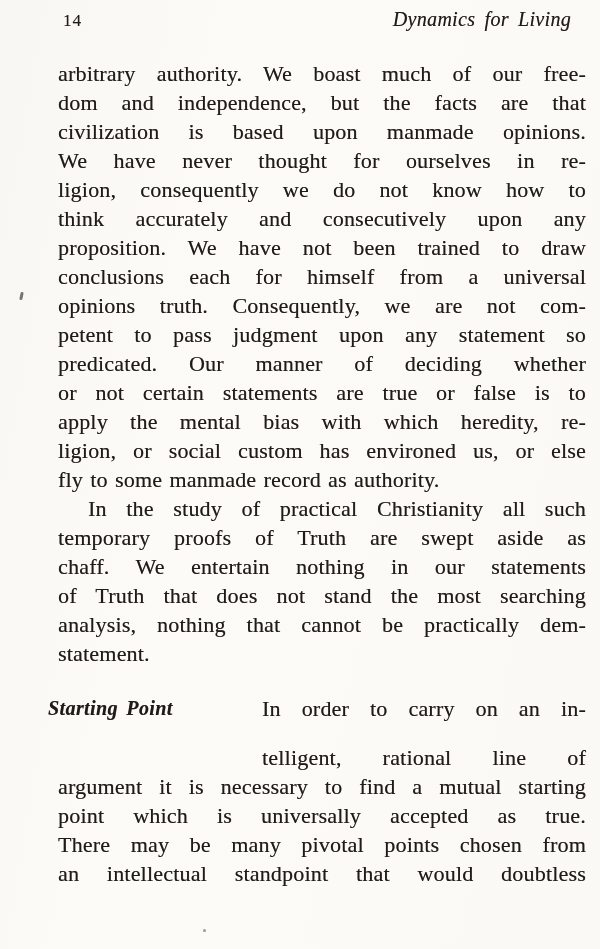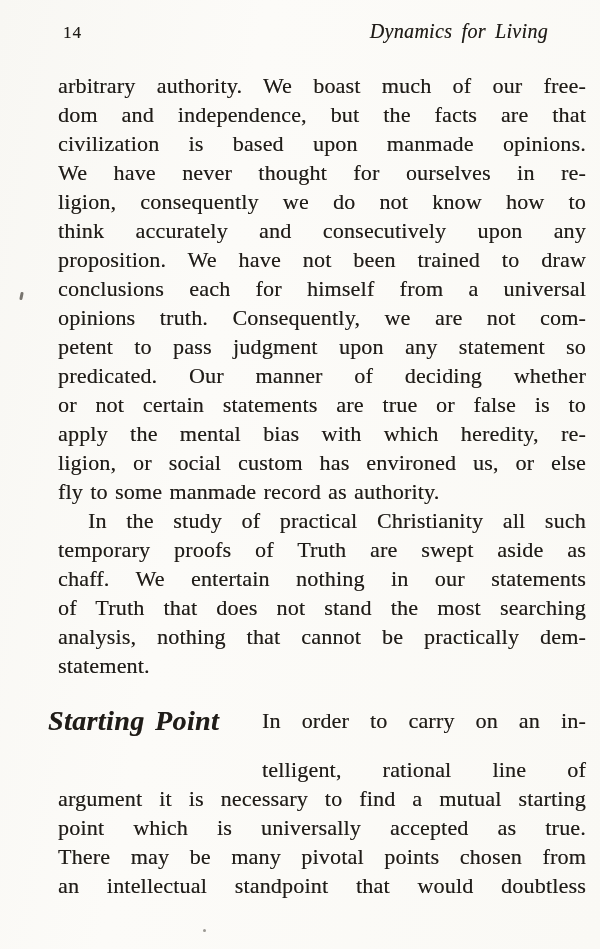--- a/index.html
+++ b/index.html
@@ -6,21 +6,21 @@
     margin: 0;
     padding: 0;
     background: #e8e6e1;
   }
   .page {
     position: relative;
     width: 600px;
     height: 949px;
     box-sizing: border-box;
     margin: 0;
-    padding: 18px 14px 0 58px;
+    padding: 6px 14px 0 58px;
     background: linear-gradient(100deg, #f8f7f3 0%, #fcfbf8 35%, #faf9f5 100%);
     font-family: "Liberation Serif", "DejaVu Serif", serif;
     color: #1f1c18;
     overflow: hidden;
     text-shadow: 0.2px 0.2px 0.35px rgba(35,28,20,0.55);
   }
   .header {
     display: flex;
     justify-content: space-between;
     align-items: baseline;
@@ -28,21 +28,21 @@
     margin-top: 2px;
   }
   .pagenum {
     font-size: 17px;
     letter-spacing: 1px;
     margin-left: 5px;
   }
   .runtitle {
     font-style: italic;
     font-size: 20px;
-    margin-right: 38px;
+    margin-right: 15px;
     word-spacing: 4px;
     letter-spacing: 0.3px;
   }
   .main {
     margin-top: 21px;
     font-size: 22px;
     line-height: 29px;
     letter-spacing: 0.2px;
     word-spacing: 1.5px;
   }
@@ -63,21 +63,21 @@
     display: flex;
     align-items: flex-start;
   }
   .section-heading {
     flex: 0 0 auto;
     width: 214px;
     margin-left: -10px;
     box-sizing: border-box;
     font-weight: 700;
     font-style: italic;
-    font-size: 28px;
+    font-size: 20px;
     line-height: 29px;
     letter-spacing: 0.4px;
     word-spacing: 3px;
   }
   .col {
     flex: 1 1 auto;
   }
   .col .line:last-child {
     text-align-last: justify;
     margin-top: 20px;

